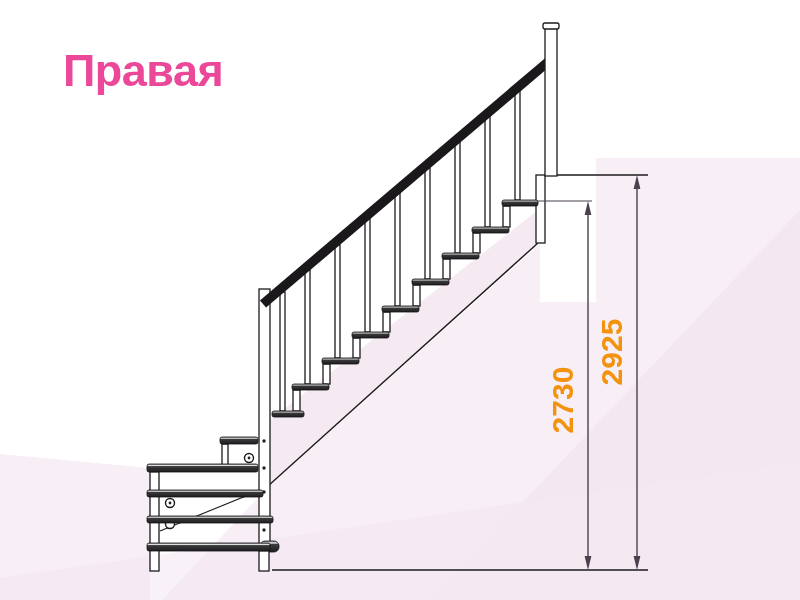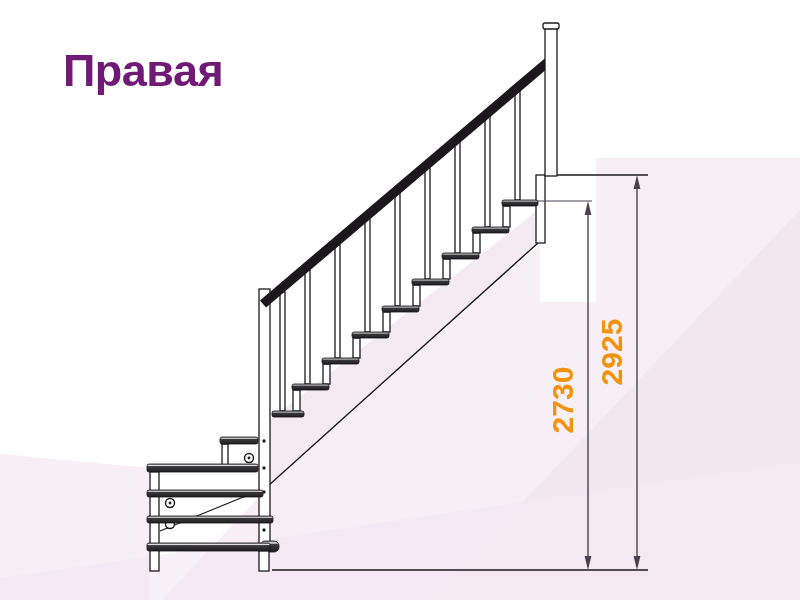--- a/index.html
+++ b/index.html
@@ -1,20 +1,20 @@
 <!DOCTYPE html>
 <html><head>
 <meta charset="utf-8">
 <style>
   html,body{margin:0;padding:0;background:#fff;}
   .stage{position:relative;width:800px;height:600px;background:#ffffff;overflow:hidden;
          font-family:"Liberation Sans", sans-serif;}
   .stage svg{position:absolute;left:0;top:0;}
   .title{position:absolute;left:63px;top:48px;font-size:45px;font-weight:bold;
-         color:#701a75;letter-spacing:-0.5px;line-height:1;}
+         color:#ec4899;letter-spacing:-0.5px;line-height:1;}
   .ln{stroke:#1d1a1d;stroke-width:1.4;fill:none;}
   .thin{stroke:#1d1a1d;stroke-width:1.1;fill:none;}
   .wht{fill:#ffffff;stroke:#1d1a1d;stroke-width:1.3;}
   .tread{fill:url(#tg);stroke:#141216;stroke-width:0.8;}
   .ring{fill:#ffffff;stroke:#1d1a1d;stroke-width:1.4;}
   .dot{fill:#222222;stroke:none;}
   .dim{stroke:#4a4050;stroke-width:1.4;fill:none;}
   .dimext{stroke:#4a4050;stroke-width:1.1;fill:none;}
   .dimfill{fill:#4a4050;stroke:none;}
   .dimtext{font-family:"Liberation Sans",sans-serif;font-weight:bold;font-size:30px;}

